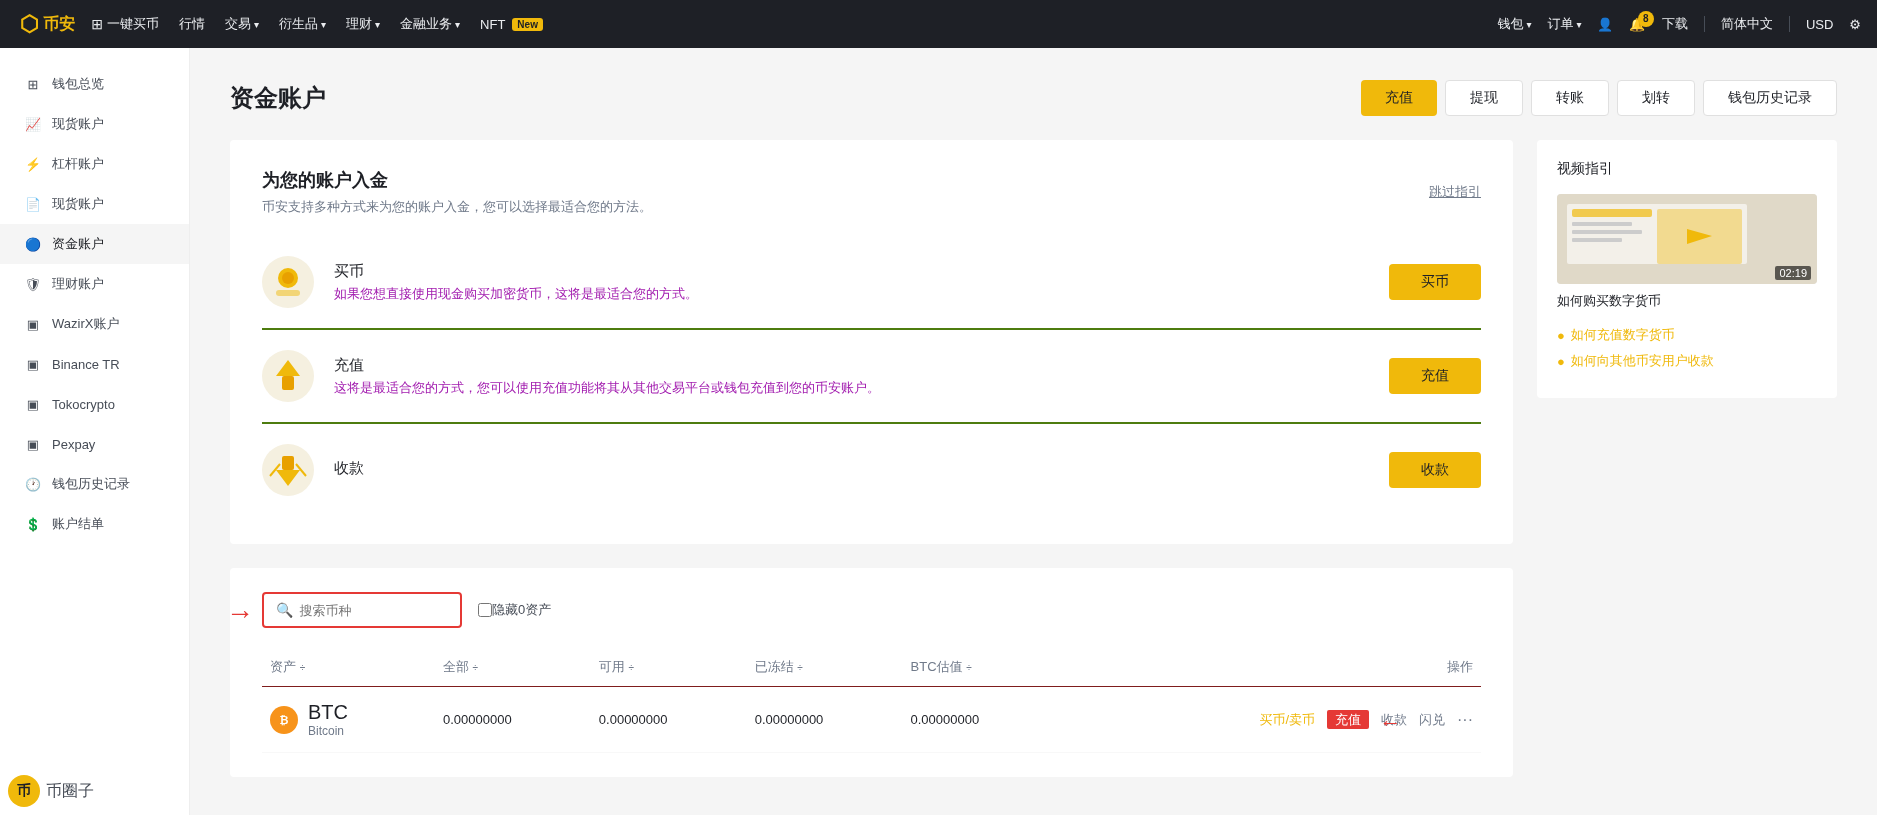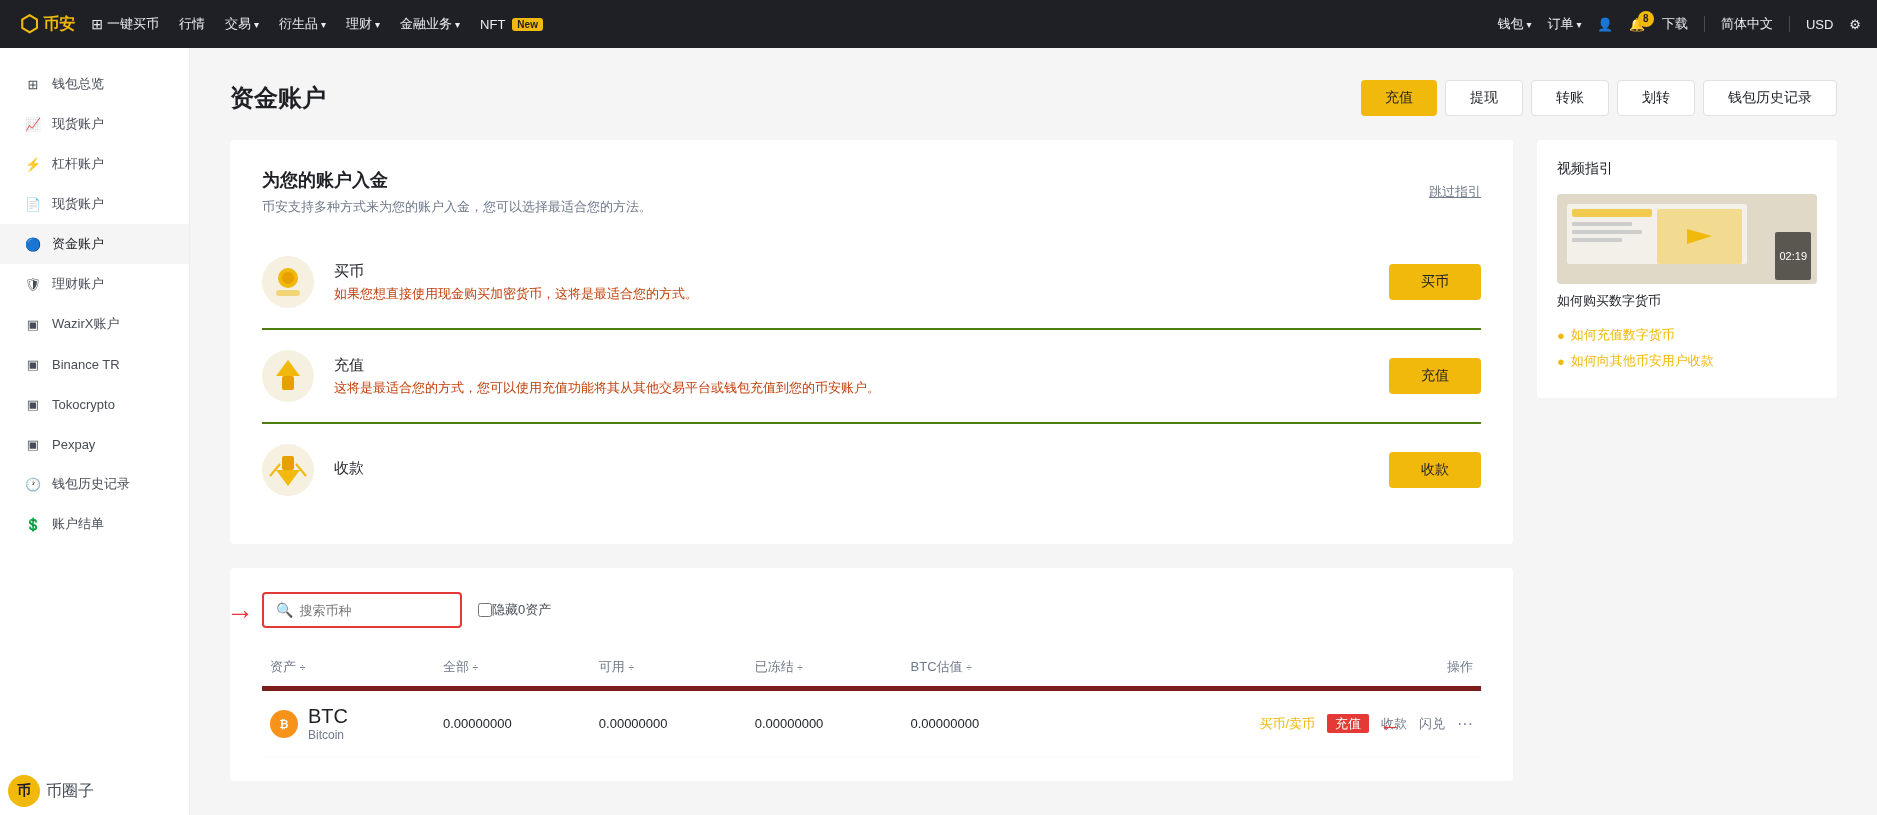--- a/index.html
+++ b/index.html
@@ -48,48 +48,48 @@
     .fund-title { font-size: 18px; font-weight: 600; color: #1e2026; }
     .fund-subtitle { color: #707a8a; font-size: 13px; margin-top: 6px; }
     .skip-guide { color: #707a8a; font-size: 13px; text-decoration: underline; cursor: pointer; }
 
     .fund-options { display: flex; flex-direction: column; gap: 0; }
     .fund-option { display: flex; align-items: center; padding: 20px 0; border-bottom: 2px solid #4d7c0f; }
     .fund-option:last-child { border-bottom: none; }
     .fund-option-icon { width: 52px; height: 52px; margin-right: 20px; flex-shrink: 0; }
     .fund-option-info { flex: 1; }
     .fund-option-name { font-size: 15px; font-weight: 500; color: #1e2026; margin-bottom: 4px; }
-    .fund-option-desc { font-size: 13px; color: #c2410c; }
+    .fund-option-desc { font-size: 13px; color: #a21caf; }
     .fund-option-btn { padding: 9px 32px; background: #f0b90b; color: #1e2026; border: none; border-radius: 4px; font-size: 14px; font-weight: 500; cursor: pointer; }
 
     
     .side-panel { width: 300px; flex-shrink: 0; }
     .video-guide { background: #fff; border-radius: 4px; padding: 20px; }
     .video-guide-title { font-size: 14px; font-weight: 500; color: #1e2026; margin-bottom: 16px; }
     .video-thumbnail { width: 100%; height: 90px; background: #e8e8e8; border-radius: 4px; margin-bottom: 8px; display: flex; align-items: center; justify-content: center; position: relative; overflow: hidden; }
-    .video-duration { position: absolute; bottom: 4px; right: 6px; background: rgba(0,0,0,0.6); color: #fff; font-size: 11px; padding: 18px 4px; border-radius: 2px; }
+    .video-duration { position: absolute; bottom: 4px; right: 6px; background: rgba(0,0,0,0.6); color: #fff; font-size: 11px; padding: 1px 4px; border-radius: 2px; }
     .video-label { font-size: 13px; color: #1e2026; margin-bottom: 16px; }
     .guide-link { display: flex; align-items: center; gap: 6px; color: #f0b90b; font-size: 13px; margin-bottom: 8px; text-decoration: none; cursor: pointer; }
 
     
     .content-row { display: flex; gap: 24px; align-items: flex-start; }
     .content-main { flex: 1; }
 
     
     .search-section { background: #fff; border-radius: 4px; padding: 24px 32px; }
     .search-row { display: flex; align-items: center; gap: 16px; margin-bottom: 20px; }
     .search-box { display: flex; align-items: center; border: 2px solid #e53935; border-radius: 4px; padding: 8px 12px; width: 200px; background: #fff; position: relative; }
     .search-box input { border: none; outline: none; font-size: 13px; color: #333; width: 100%; }
     .search-icon-wrap { margin-right: 6px; color: #707a8a; }
     .hide-zero { display: flex; align-items: center; font-size: 13px; color: #474d57; }
     .checkbox { width: 14px; height: 14px; border: 1px solid #ccc; border-radius: 2px; cursor: pointer; }
 
     
     .asset-table { width: 100%; border-collapse: collapse; }
-    .asset-table th { padding: 10px 8px; text-align: left; font-size: 13px; color: #707a8a; font-weight: 400; border-bottom: 5px solid #7f1d1d; }
+    .asset-table th { padding: 10px 8px; text-align: left; font-size: 13px; color: #707a8a; font-weight: 400; border-bottom: 1px solid #7f1d1d; }
     .asset-table td { padding: 14px 8px; font-size: 13px; color: #1e2026; border-bottom: 1px solid #f8f8f8; }
     .asset-name-cell { display: flex; align-items: center; gap: 10px; }
     .asset-logo { width: 28px; height: 28px; border-radius: 50%; background: #f7931a; display: flex; align-items: center; justify-content: center; color: #fff; font-size: 11px; font-weight: bold; }
     .asset-symbol { font-weight: 500; font-size: 20px; }
     .asset-fullname { font-size: 12px; color: #707a8a; }
     .action-links { display: flex; align-items: center; gap: 12px; }
     .action-link { color: #707a8a; font-size: 13px; cursor: pointer; }
     .action-link-yellow { color: #f0b90b; font-size: 13px; cursor: pointer; font-weight: 500; }
     .action-link-highlight { background: #e53935; color: #fff; font-size: 13px; cursor: pointer; padding: 2px 8px; border-radius: 2px; }
     .more-icon { color: #707a8a; cursor: pointer; font-size: 16px; }

